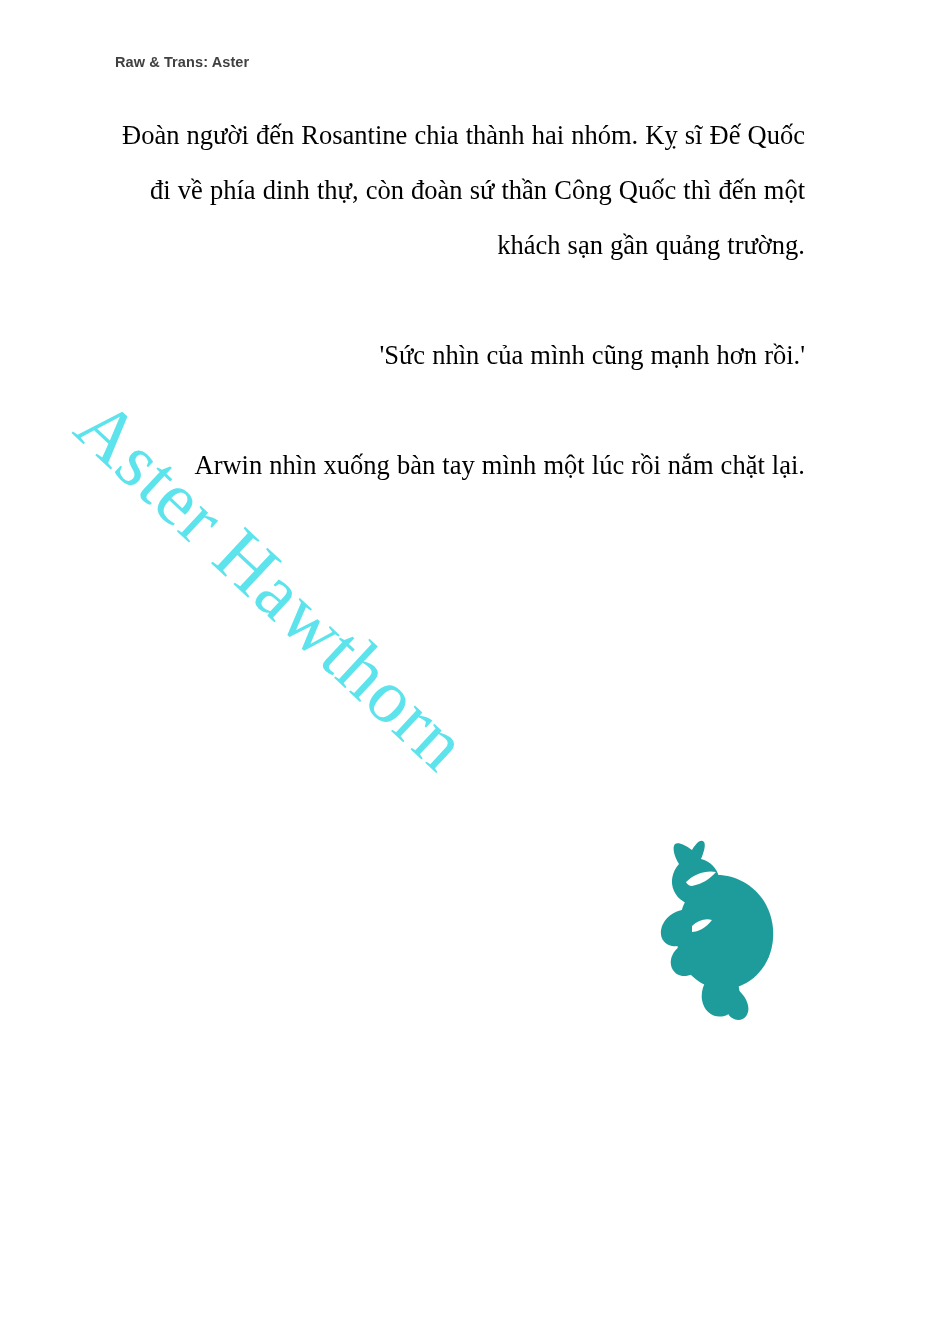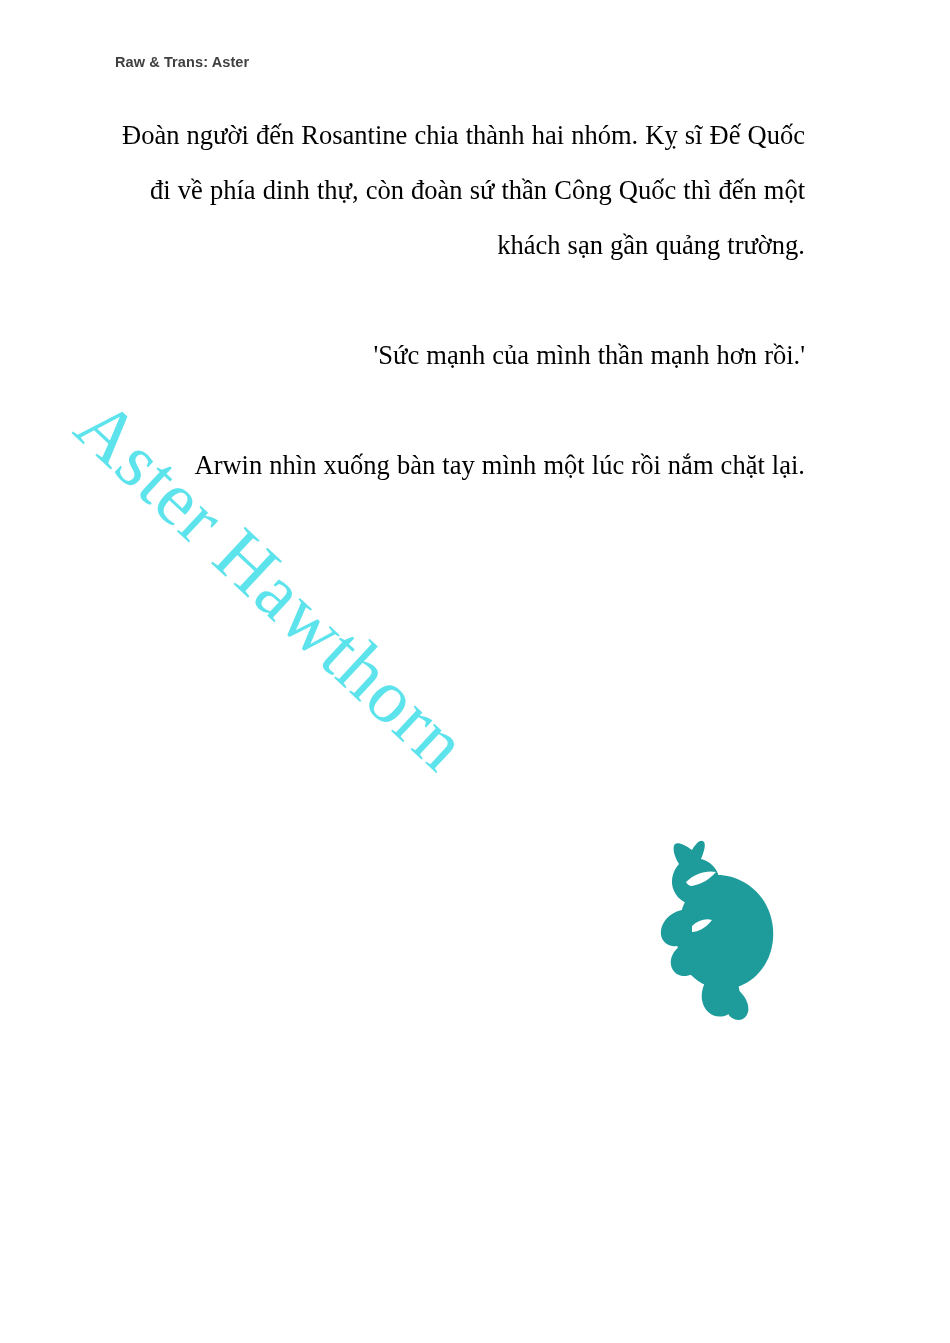--- a/index.html
+++ b/index.html
@@ -140,17 +140,17 @@
       </g>
 
       <path d="M38 44 C46 36 58 32 68 34 C62 41 54 46 44 48 C41 48 39 46 38 44 Z" fill="#ffffff"></path>
 
       <path d="M44 88 C50 82 58 80 64 82 C58 90 50 94 44 94 Z" fill="#ffffff"></path>
     </svg>
   </div>
 
   <div class="content">
     <p class="para">Đoàn người đến Rosantine chia thành hai nhóm. Kỵ sĩ Đế Quốc đi về phía dinh thự, còn đoàn sứ thần Công Quốc thì đến một khách sạn gần quảng trường.</p>
-    <p class="para">'Sức mạnh của mình thần mạnh hơn rồi.'</p>
+    <p class="para">'Sức nhìn của mình cũng mạnh hơn rồi.'</p>
     <p class="para">Arwin nhìn xuống bàn tay mình một lúc rồi nắm chặt lại.</p>
   </div>
 
 </div>
 
 </body></html>

